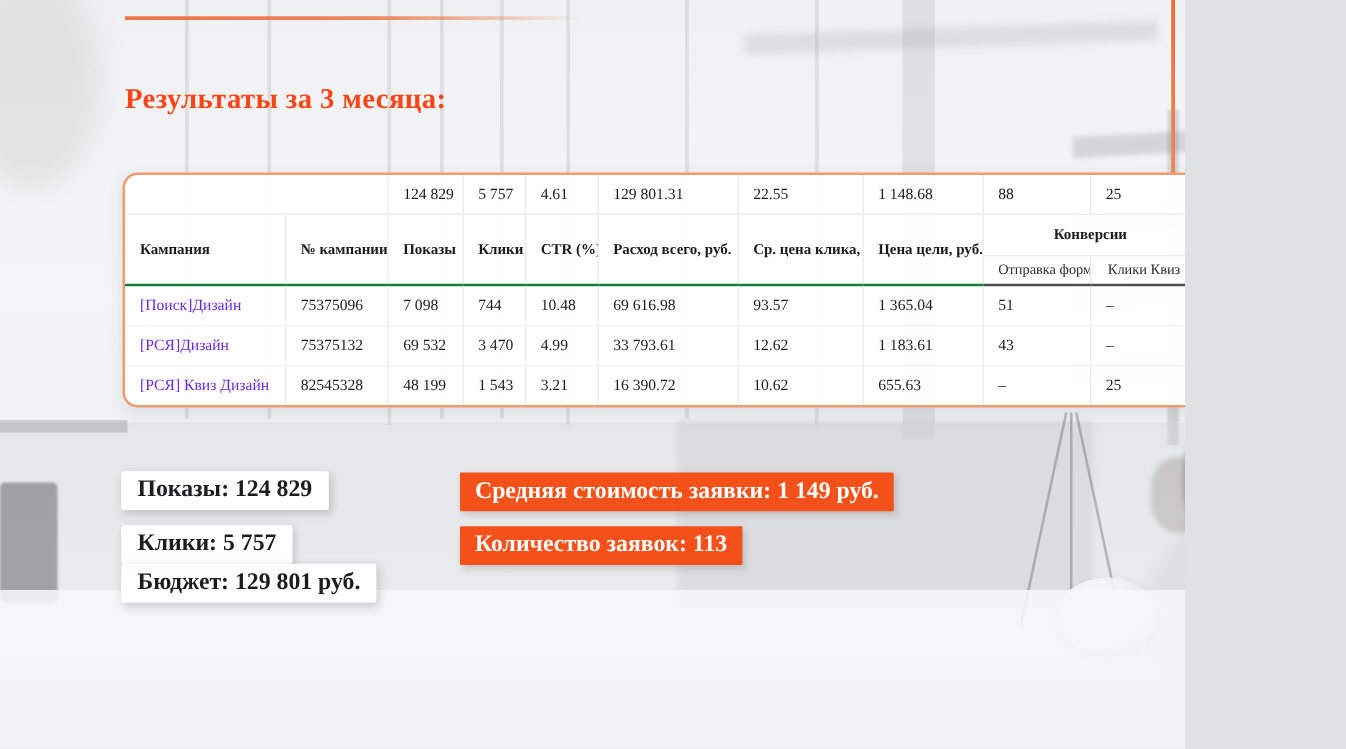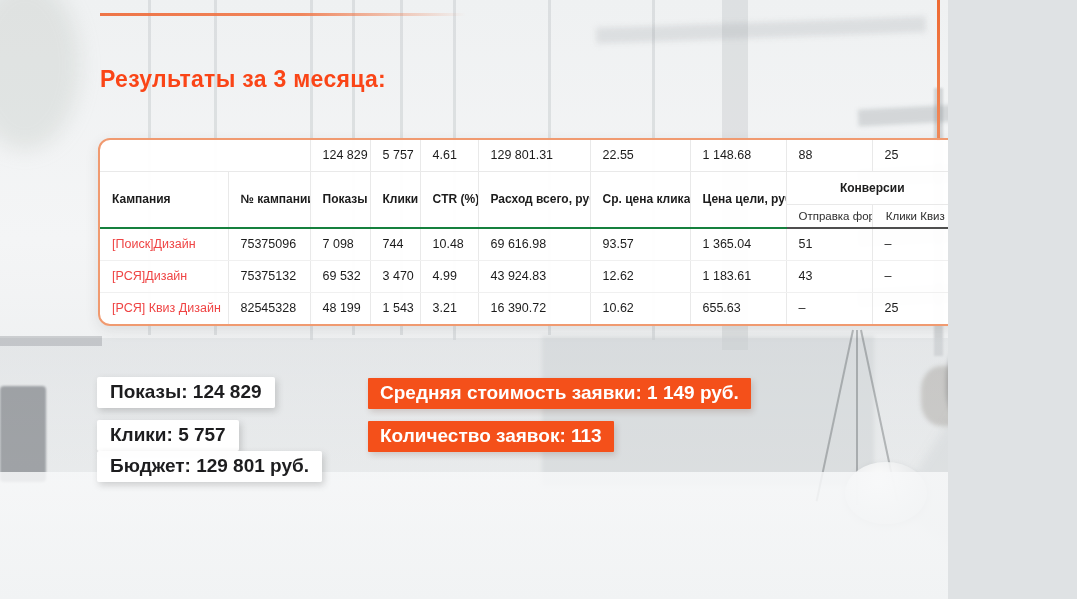--- a/index.html
+++ b/index.html
@@ -1,18 +1,18 @@
 <!DOCTYPE html>
 <html lang="ru"><head>
 <meta charset="utf-8">
 <style>
   html,body{margin:0;padding:0;background:#dfe2e4;}
   #stage{
     position:relative;width:948px;height:599px;overflow:hidden;
-    font-family:Liberation Sans, sans-serif;
+    font-family:Liberation Serif, serif;
     background:linear-gradient(180deg,#eff1f2 0%,#f4f5f6 40%,#ebedee 78%,#f2f3f4 100%);
   }
   
   .bg{position:absolute;pointer-events:none;}
   .mull{top:0;width:3px;height:335px;background:rgba(176,182,187,0.32);}
   .mull.tall{height:340px}
   .frame-col{left:722px;top:0;width:26px;height:350px;background:rgba(158,164,169,0.22);}
   .beam{left:596px;top:22px;width:330px;height:16px;background:rgba(148,153,158,0.22);filter:blur(3px);transform:rotate(-2deg);}
   .shelf-bar{left:858px;width:215px;height:17px;background:rgba(92,100,106,0.20);filter:blur(2px);transform:rotate(-3deg);}
   .shelf-post{left:934px;top:88px;width:9px;height:268px;background:rgba(92,100,106,0.20);filter:blur(1px);}
@@ -53,21 +53,21 @@
   tr.totals td{border-bottom:1px solid #e9e9e9;}
   tr.head1{height:33px;}
   tr.head1 th{font-weight:700;font-size:12px;border-bottom:2px solid #15803d;}
   tr.head1 th.group{border-bottom:1px solid #e9e9e9;}
   tr.head2{height:24px;}
   tr.head2 th{font-weight:400;font-size:11.5px;color:#2e2e2e;border-bottom:2px solid #4f4f4f;}
   tr.data{height:32px;}
   tr.data td{border-bottom:1px solid #f0f0f0;}
   tr.data:last-child td{border-bottom:none;margin-top:16px;}
   .L{text-align:left}.R{text-align:left}.C{text-align:center}
-  a.camp{color:#ef4444;text-decoration:none;cursor:pointer;}
+  a.camp{color:#6d28d9;text-decoration:none;cursor:pointer;}
   
   .stat{position:absolute;background:rgba(255,255,255,0.97);color:#1d1d1f;
     font-weight:700;font-size:19px;line-height:22px;padding:4px 13px 5px;
     border-radius:2px;box-shadow:2px 3px 7px rgba(60,60,60,0.22);}
   .hl{position:absolute;background:#f4501a;color:#ffffff;font-weight:700;
     font-size:19px;line-height:22px;padding:4px 12px 5px;border-radius:1px;
     box-shadow:2px 3px 6px rgba(90,40,20,0.18);}
 </style>
 </head>
 <body>
@@ -162,21 +162,21 @@
         <td class="R bl">1 365.04</td>
         <td class="R bl">51</td>
         <td class="R bl">–</td>
       </tr>
       <tr class="data">
         <td class="L"><a class="camp">[РСЯ]Дизайн</a></td>
         <td class="L bl">75375132</td>
         <td class="R bl">69 532</td>
         <td class="R bl">3 470</td>
         <td class="R bl">4.99</td>
-        <td class="R bl">43 924.83</td>
+        <td class="R bl">33 793.61</td>
         <td class="R bl">12.62</td>
         <td class="R bl">1 183.61</td>
         <td class="R bl">43</td>
         <td class="R bl">–</td>
       </tr>
       <tr class="data">
         <td class="L"><a class="camp">[РСЯ] Квиз Дизайн</a></td>
         <td class="L bl">82545328</td>
         <td class="R bl">48 199</td>
         <td class="R bl">1 543</td>

